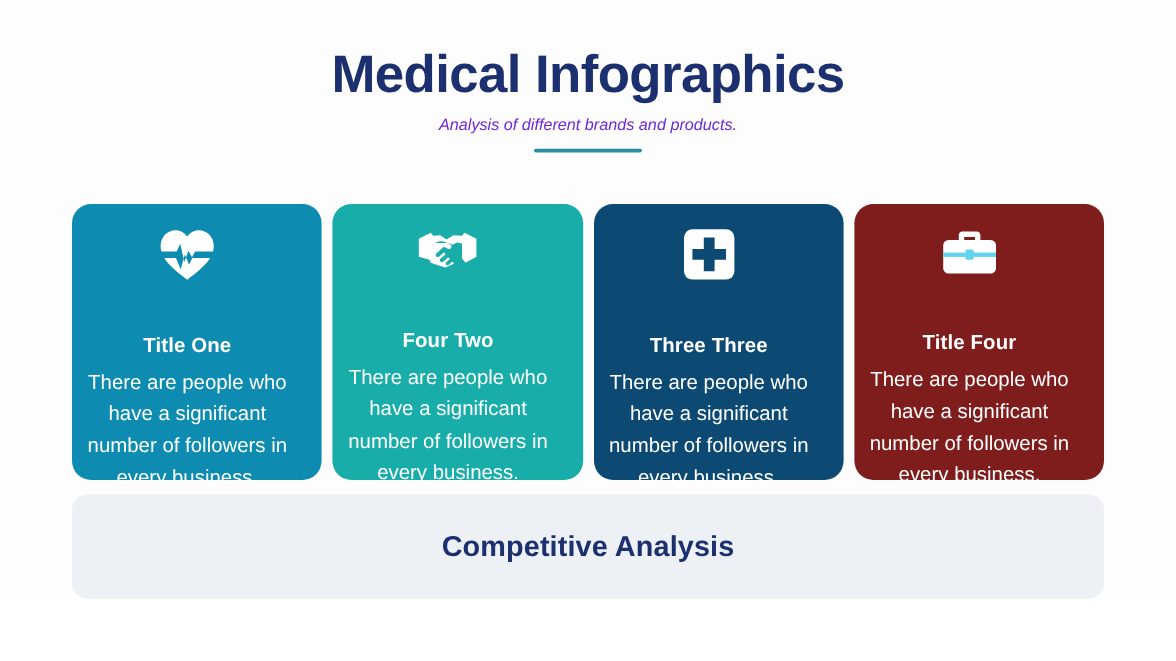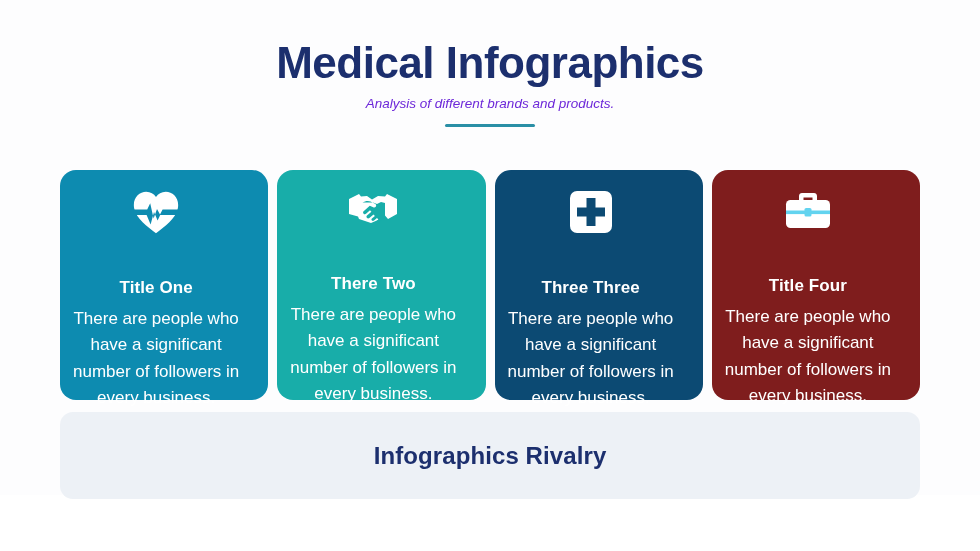--- a/index.html
+++ b/index.html
@@ -150,21 +150,21 @@
       <div class="card-body">There are people who have a significant number of followers in every business.</div>
     </div>
 
     <div class="card card-2">
       <div class="card-icon">
         <svg width="52" height="40" viewBox="0 0 52 40" aria-hidden="true">
           <path fill="#ffffff" d="M2 9 L12 4 L14 6.5 L20 6 L25 9.5 L31 6 L38 6.5 L40 4 L50 9 L50 24 L41 29 L38 25.5 L31 30 L24 33 L18 31 L12 29 L11 26.5 L2 24 Z"></path>
           <path fill="#18ada9" d="M15.5 12.5 C18 11 21 10.5 23.5 11.5 L28 13.8 C29.1 14.3 29.5 15.5 28.9 16.5 C28.4 17.4 27.2 17.8 26.2 17.3 L22.8 15.7 L16.6 21.3 C15.9 22 15.9 23.1 16.6 23.7 C17.3 24.4 18.3 24.4 19 23.8 L23 20.3 L24.4 21.8 L20 25.6 C19.3 26.3 19.3 27.3 20 28 C20.7 28.6 21.7 28.6 22.4 28 L26.5 24.4 L27.9 25.9 L24.9 28.5 C24.3 29.1 24.3 30 24.9 30.6 C25.5 31.2 26.4 31.2 27 30.6 L30 28 L31.4 29.5 L29.6 31.1 C29.1 31.6 29.1 32.4 29.6 32.9 C30.1 33.4 31 33.4 31.5 32.9 L38 27 L38 13 L34 12 L30 14 L26 12.6 Z"></path>
         </svg>
       </div>
-      <div class="card-title">There Two</div>
+      <div class="card-title">Four Two</div>
       <div class="card-body">There are people who have a significant number of followers in every business.</div>
     </div>
 
     <div class="card card-3">
       <div class="card-icon">
         <svg width="44" height="44" viewBox="0 0 44 44" aria-hidden="true">
           <rect x="1" y="1" width="42" height="42" rx="7" fill="#ffffff"></rect>
           <path fill="#0c4a73" d="M17.5 8 H26.5 V17.5 H36 V26.5 H26.5 V36 H17.5 V26.5 H8 V17.5 H17.5 Z"></path>
         </svg>
       </div>
@@ -181,16 +181,16 @@
           <rect x="20.5" y="18" width="7" height="8.5" rx="1.6" fill="#62d3ef"></rect>
         </svg>
       </div>
       <div class="card-title">Title Four</div>
       <div class="card-body">There are people who have a significant number of followers in every business.</div>
     </div>
 
   </div>
 
   <div class="footer-banner">
-    <span class="footer-text">Infographics Rivalry</span>
+    <span class="footer-text">Competitive Analysis</span>
   </div>
 
 </div>
 
 </body></html>

